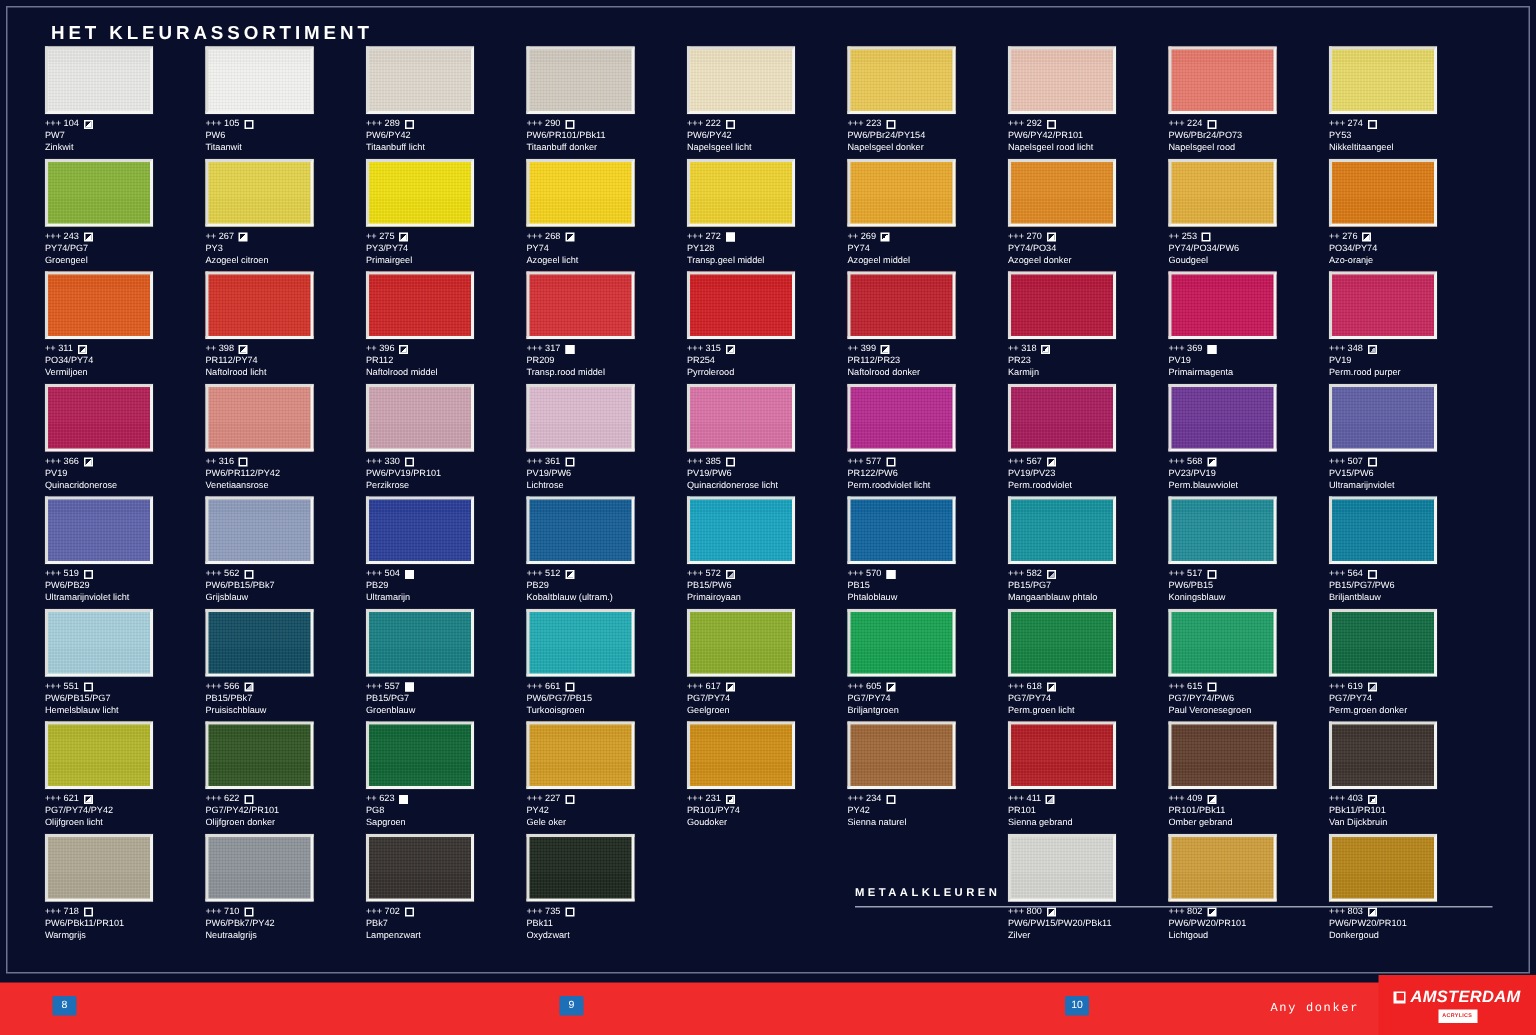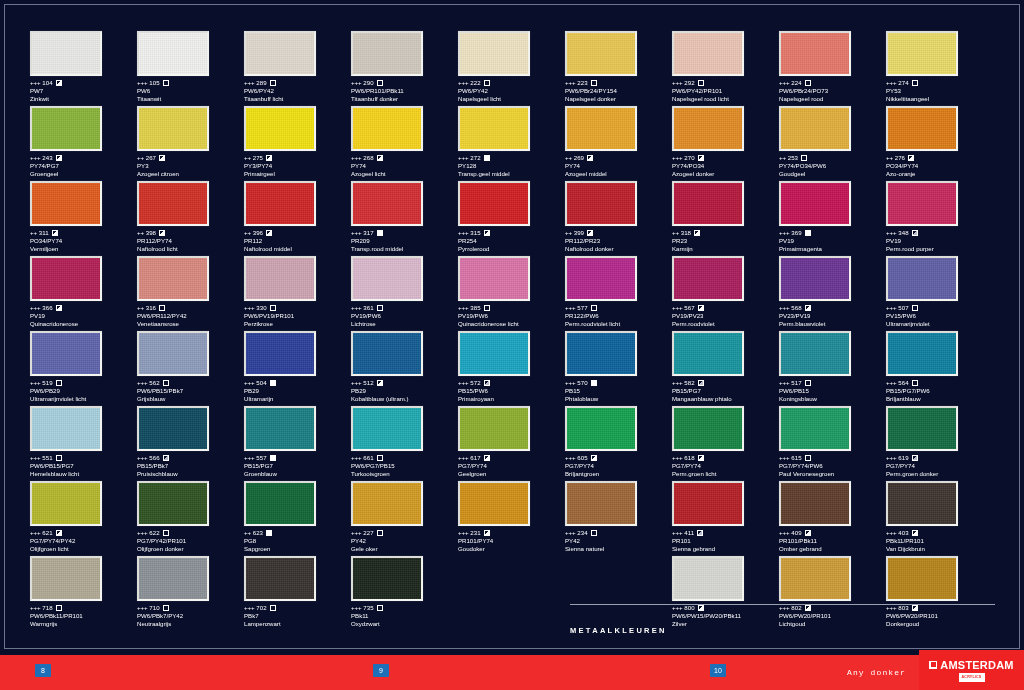--- a/index.html
+++ b/index.html
@@ -90,21 +90,21 @@
   }
   .opq.semi::after {
     content: "";
     position: absolute;
     left: 0; top: 0; right: 0; bottom: 0;
     background: linear-gradient(to bottom right, transparent 0 50%, #b9bccb 50% 100%);
   }
   
   #metaal-label {
     position: absolute;
-    left: 570px; top: 626px;
+    left: 570px; top: 590px;
     color: #ffffff;
     font-size: 7.5px;
     font-weight: bold;
     letter-spacing: 2.3px;
   }
   #metaal-rule {
     position: absolute;
     left: 570px; top: 604px;
     width: 425px; height: 1px;
     background: #9aa0b4;
@@ -143,21 +143,21 @@
     right: 0; bottom: 0;
     width: 105px; height: 40px;
     background: #ee2222;
     display: flex;
     flex-direction: column;
     align-items: center;
     justify-content: center;
     gap: 2px;
   }
   #logo-top {
-    display: flex; align-items: center; gap: 3px;
+    display: flex; align-items: center; gap: 3px; font-style: italic;
   }
   #logo-mark {
     width: 8px; height: 8px;
     background: #ffffff;
     position: relative;
   }
   #logo-mark::after{
     content:"";
     position:absolute; left:1.5px; top:1.5px;
     width:5px;height:5px;background:#ee2222;
@@ -179,20 +179,21 @@
     font-weight: bold;
   }
 </style>
 </head>
 <body>
 
 <div id="page">
 
   <div id="frame"></div>
 
+  <div id="title">HET KLEURASSORTIMENT</div>
 
   <div id="grid">
       <div class="row">
         <div class="cell" style="left: 0px;">
           <div class="swatch" style="background: rgb(232, 233, 231);">
             <div class="tex"></div>
           </div>
           <div class="meta">
             <div class="line1">
               <span>+++ 104</span>

